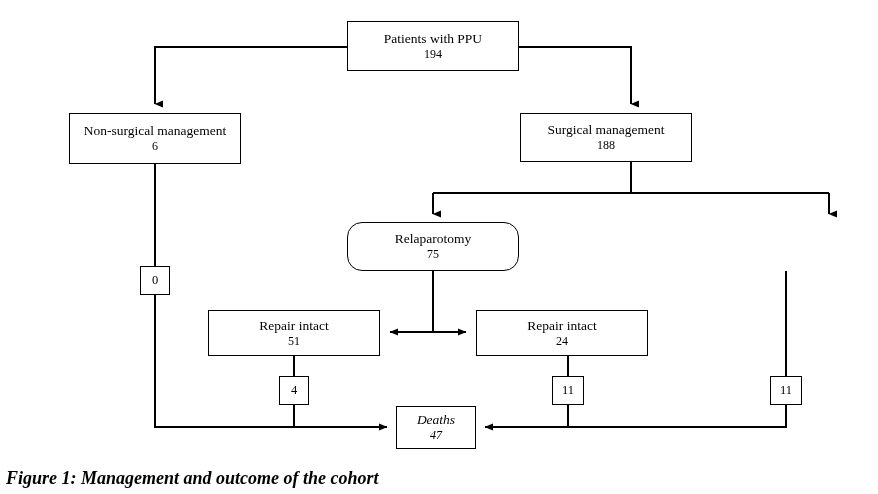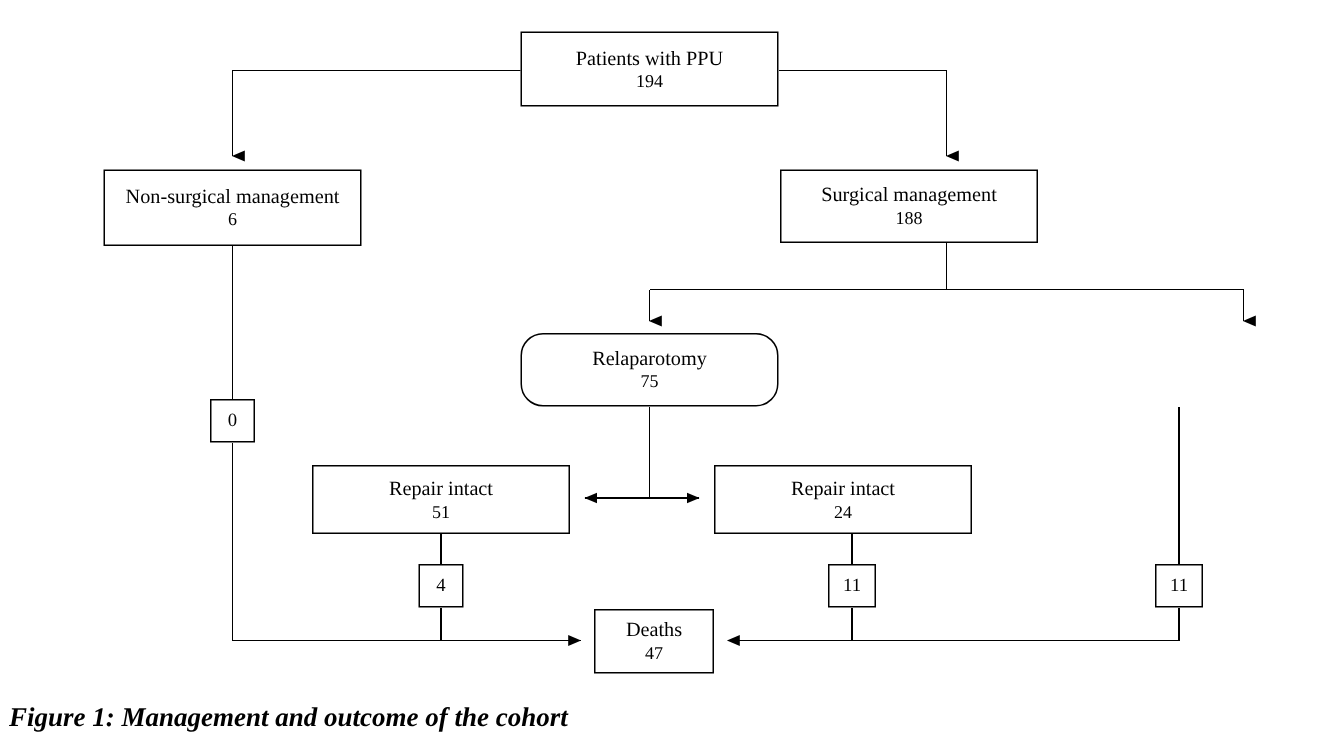--- a/index.html
+++ b/index.html
@@ -142,21 +142,21 @@
   <div class="node-box" style="left:208px; top:310px; width:172px; height:46px;">
     <div class="node-label">Repair intact</div>
     <div class="node-value">51</div>
   </div>
 
   <div class="node-box" style="left:476px; top:310px; width:172px; height:46px;">
     <div class="node-label">Repair intact</div>
     <div class="node-value">24</div>
   </div>
 
-  <div class="node-box" style="left:396px; top:406px; width:80px; height:43px;">
+  <div class="node-box" style="left:396px; top:406px; width:80px; height:43px;font-style:italic;">
     <div class="node-label">Deaths</div>
     <div class="node-value">47</div>
   </div>
 
   <div class="count-box" style="left:140px; top:266px; width:30px; height:29px;">0</div>
 
   <div class="count-box" style="left:279px; top:376px; width:30px; height:29px;">4</div>
 
   <div class="count-box" style="left:552px; top:376px; width:32px; height:29px;">11</div>
 

